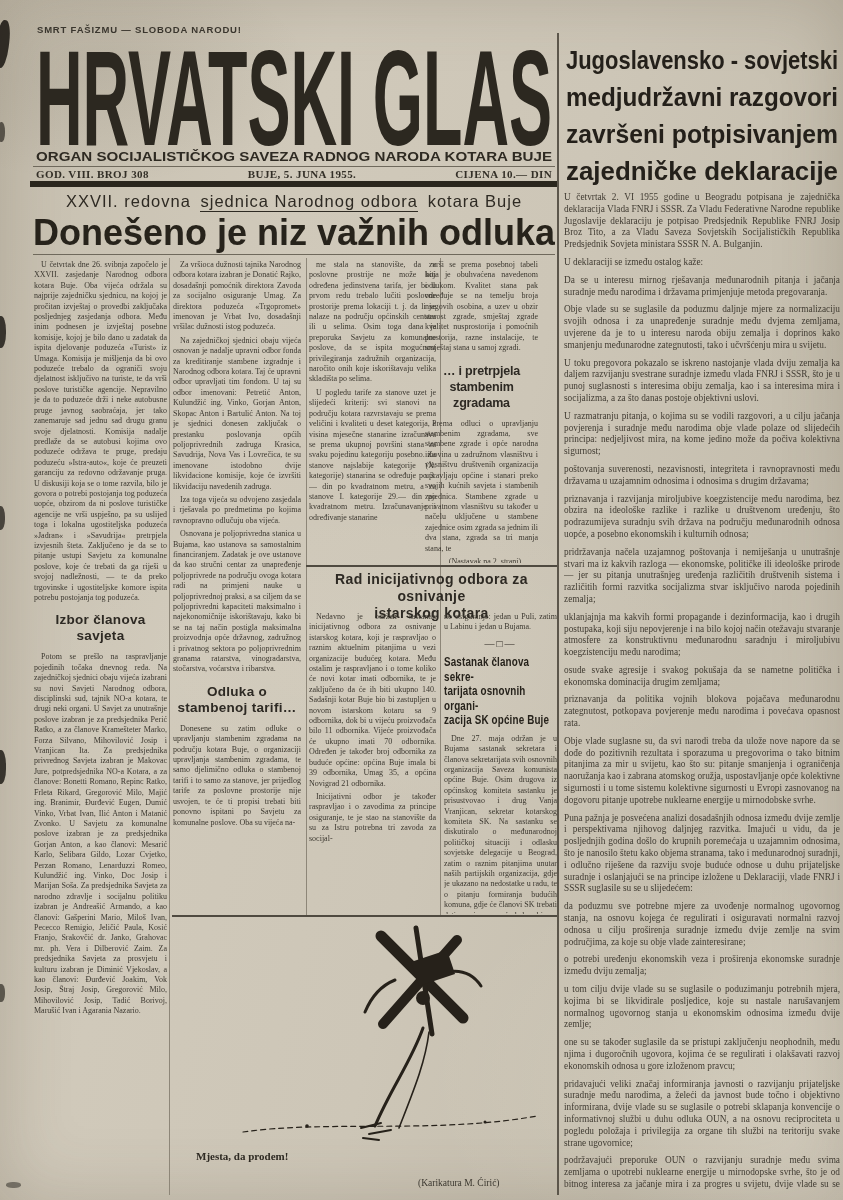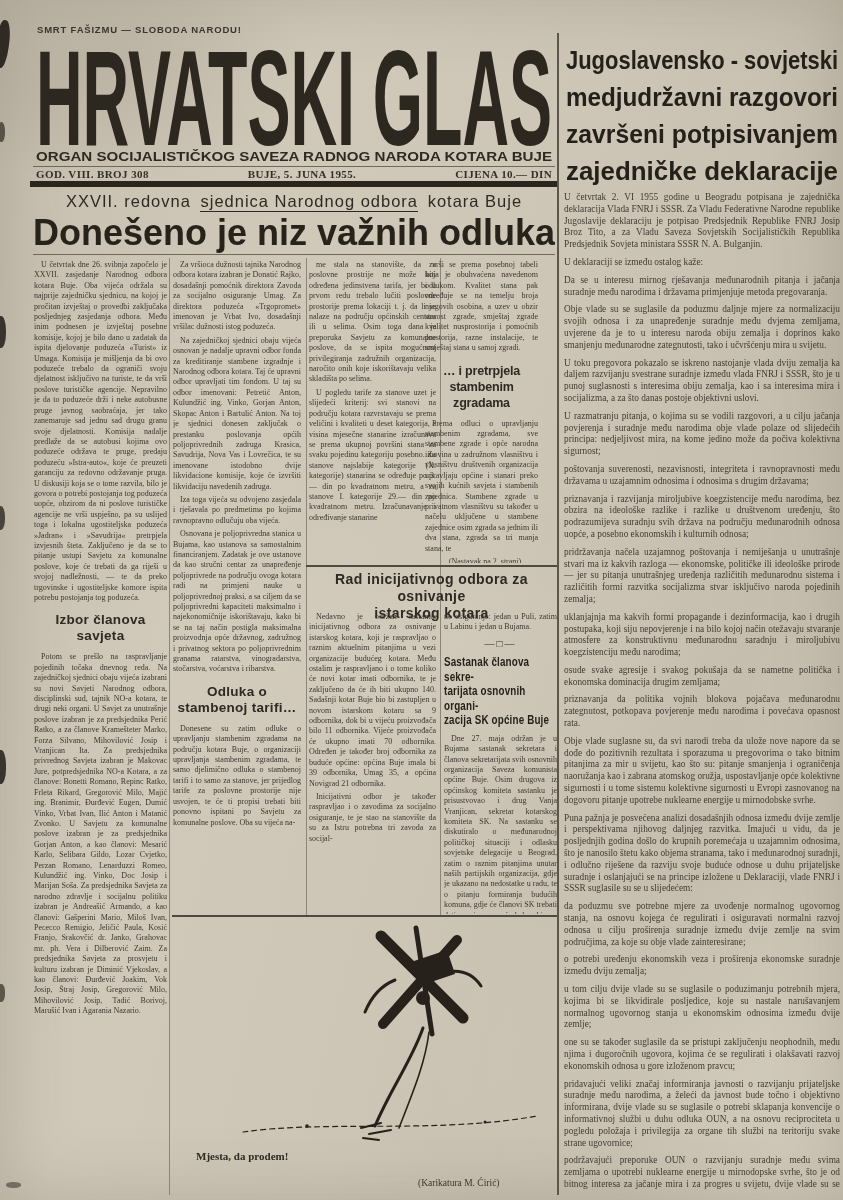--- a/index.html
+++ b/index.html
@@ -140,21 +140,21 @@
   </div>
 
   <div class="abs thinrule" style="left:306px;top:565px;width:251px;height:2px;background:#4f4a40;"></div>
   <div class="abs init-head" style="left:306px;top:571px;width:251px;">
     <div>Rad inicijativnog odbora za osnivanje</div>
     <div>istarskog kotara</div>
   </div>
   <div class="col" style="left:309px;top:612px;width:127px;height:300px;">
     <div>
         <p>Nedavno je održan sastanak inicijativnog odbora za osnivanje istarskog kotara, koji je raspravljao o raznim aktuelnim pitanjima u vezi organizacije budućeg kotara. Među ostalim je raspravljano i o tome koliko će novi kotar imati odbornika, te je zaključeno da će ih biti ukupno 140. Sadašnji kotar Buje bio bi zastupljen u novom istarskom kotaru sa 9 odbornika, dok bi u vijeću proizvođača bilo 11 odbornika. Vijeće proizvođača će ukupno imati 70 odbornika. Određen je također broj odbornika za buduće općine: općina Buje imala bi 39 odbornika, Umag 35, a općina Novigrad 21 odbornika.</p>
-        <p>Inicijativni odbor je također raspravljao i o zavodima za socijalno osiguranje, te je stao na stanovište da su za Istru potrebna tri zavoda za socijal-</p>
+        <p>Inicijativni odbor je također raspravljao i o zavodima za principe osiguranje, te je stao na stanovište da su za Istru potrebna tri zavoda za socijal-</p>
       </div>
   </div>
   <div class="col" style="left:444px;top:612px;width:113px;height:302px;">
     <p style="text-indent:0;">no osiguranje: jedan u Puli, zatim u Labinu i jedan u Bujama.</p>
     <div class="ornament">—□—</div>
     <div class="meeting-head">Sastanak članova sekre-
 tarijata osnovnih organi-
 zacija SK općine Buje</div>
     <div>
         <p>Dne 27. maja održan je u Bujama sastanak sekretara i članova sekretarijata svih osnovnih organizacija Saveza komunista općine Buje. Osim drugova iz općinskog komiteta sastanku je prisustvovao i drug Vanja Vranjican, sekretar kotarskog komiteta SK. Na sastanku se diskutiralo o međunarodnoj političkoj situaciji i odlasku sovjetske delegacije u Beograd, zatim o raznim pitanjima unutar naših partijskih organizacija, gdje je ukazano na nedostatke u radu, te o pitanju formiranja budućih komuna, gdje će članovi SK trebati dati svoju pomoć kako bi na vrijeme bile izvršene sve potrebne pripreme.</p>
@@ -196,21 +196,21 @@
   </svg>
   <div class="abs decl-body">
       <p>U četvrtak 2. VI 1955 godine u Beogradu potpisana je zajednička deklaracija Vlada FNRJ i SSSR. Za Vladu Federativne Narodne republike Jugoslavije deklaraciju je potpisao Predsjednik Republike FNRJ Josip Broz Tito, a za Vladu Saveza Sovjetskih Socijalističkih Republika Predsjednik Sovjeta ministara SSSR N. A. Bulganjin.</p>
       <p>U deklaraciji se između ostalog kaže:</p>
       <p>Da se u interesu mirnog rješavanja međunarodnih pitanja i jačanja suradnje među narodima i državama primjenjuje metoda pregovaranja.</p>
       <p>Obje vlade su se suglasile da poduzmu daljnje mjere za normalizaciju svojih odnosa i za unapređenje suradnje među dvjema zemljama, uvjerene da je to u interesu naroda obiju zemalja i doprinos kako smanjenju međunarodne zategnutosti, tako i učvršćenju mira u svijetu.</p>
       <p>U toku pregovora pokazalo se iskreno nastojanje vlada dviju zemalja ka daljem razvijanju svestrane suradnje između vlada FNRJ i SSSR, što je u punoj suglasnosti s interesima obiju zemalja, kao i sa interesima mira i socijalizma, a za što danas postoje objektivni uslovi.</p>
       <p>U razmatranju pitanja, o kojima su se vodili razgovori, a u cilju jačanja povjerenja i suradnje među narodima obje vlade polaze od slijedećih principa: nedjeljivost mira, na kome jedino može da počiva kolektivna sigurnost;</p>
       <p>poštovanja suverenosti, nezavisnosti, integriteta i ravnopravnosti među državama u uzajamnim odnosima i odnosima s drugim državama;</p>
       <p>priznavanja i razvijanja miroljubive koegzistencije među narodima, bez obzira na ideološke razlike i razlike u društvenom uređenju, što podrazumijeva suradnju svih država na području međunarodnih odnosa uopće, a posebno ekonomskih i kulturnih odnosa;</p>
-      <p>pridržavanja načela uzajamnog poštovanja i nemiješanja u unutrašnje stvari ma iz kakvih razloga — ekonomske, političke ili ideološke prirode — jer su pitanja unutrašnjeg uređenja različitih međunarodnu sistema i različitih formi razvitka socijalizma stvar isključivo naroda pojedinih zemalja;</p>
+      <p>pridržavanja načela uzajamnog poštovanja i nemiješanja u unutrašnje stvari ma iz kakvih razloga — ekonomske, političke ili ideološke prirode — jer su pitanja unutrašnjeg uređenja različitih društvenih sistema i različitih formi razvitka socijalizma stvar isključivo naroda pojedinih zemalja;</p>
       <p>uklanjajnja ma kakvih formi propagande i dezinformacija, kao i drugih postupaka, koji siju nepovjerenje i na bilo kojoj način otežavaju stvaranje atmosfere za konstruktivnu međunarodnu saradnju i miroljubivu koegzistenciju među narodima;</p>
       <p>osude svake agresije i svakog pokušaja da se nametne politička i ekonomska dominacija drugim zemljama;</p>
       <p>priznavanja da politika vojnih blokova pojačava međunarodnu zategnutost, potkopava povjerenje među narodima i povećava opasnost rata.</p>
       <p>Obje vlade suglasne su, da svi narodi treba da ulože nove napore da se dođe do pozitivnih rezultata i sporazuma u pregovorima o tako bitnim pitanjima za mir u svijetu, kao što su: pitanje smanjenja i ograničenja naoružanja kao i zabrana atomskog oružja, uspostavljanje opće kolektivne sigurnosti i u tome sistemu kolektivne sigurnosti u Evropi zasnovanog na dogovoru pitanje upotrebe nuklearne energije u mirnodobske svrhe.</p>
       <p>Puna pažnja je posvećena analizi dosadašnjih odnosa između dvije zemlje i perspektivama njihovog daljnjeg razvitka. Imajući u vidu, da je posljednjih godina došlo do krupnih poremećaja u uzajamnim odnosima, što je nanosilo štetu kako objema stranama, tako i međunarodnoj suradnji, i odlučno riješene da razviju svoje buduće odnose u duhu prijateljske suradnje i oslanjajući se na principe izložene u Deklaraciji, vlade FNRJ i SSSR suglasile su se u slijedećem:</p>
       <p>da poduzmu sve potrebne mjere za uvođenje normalnog ugovornog stanja, na osnovu kojega će regulirati i osiguravati normalni razvoj odnosa u cilju proširenja suradnje između dvije zemlje na svim područjima, za koje su obje vlade zainteresirane;</p>
       <p>o potrebi uređenju ekonomskih veza i proširenja ekonomske suradnje između dviju zemalja;</p>
       <p>u tom cilju dvije vlade su se suglasile o poduzimanju potrebnih mjera, kojima bi se likvidirale posljedice, koje su nastale narušavanjem normalnog ugovornog stanja u ekonomskim odnosima između dvije zemlje;</p>
       <p>one su se također suglasile da se pristupi zaključenju neophodnih, među njima i dugoročnih ugovora, kojima će se regulirati i olakšavati razvoj ekonomskih odnosa u gore izloženom pravcu;</p>
       <p>pridavajući veliki značaj informiranja javnosti o razvijanju prijateljske suradnje među narodima, a želeći da javnost bude točno i objektivno informirana, dvije vlade su se suglasile o potrebi sklapanja konvencije o informativnoj službi u duhu odluka OUN, a na osnovu reciprociteta u pogledu položaja i privilegija za organe tih službi na teritoriju svake strane ugovornice;</p>

